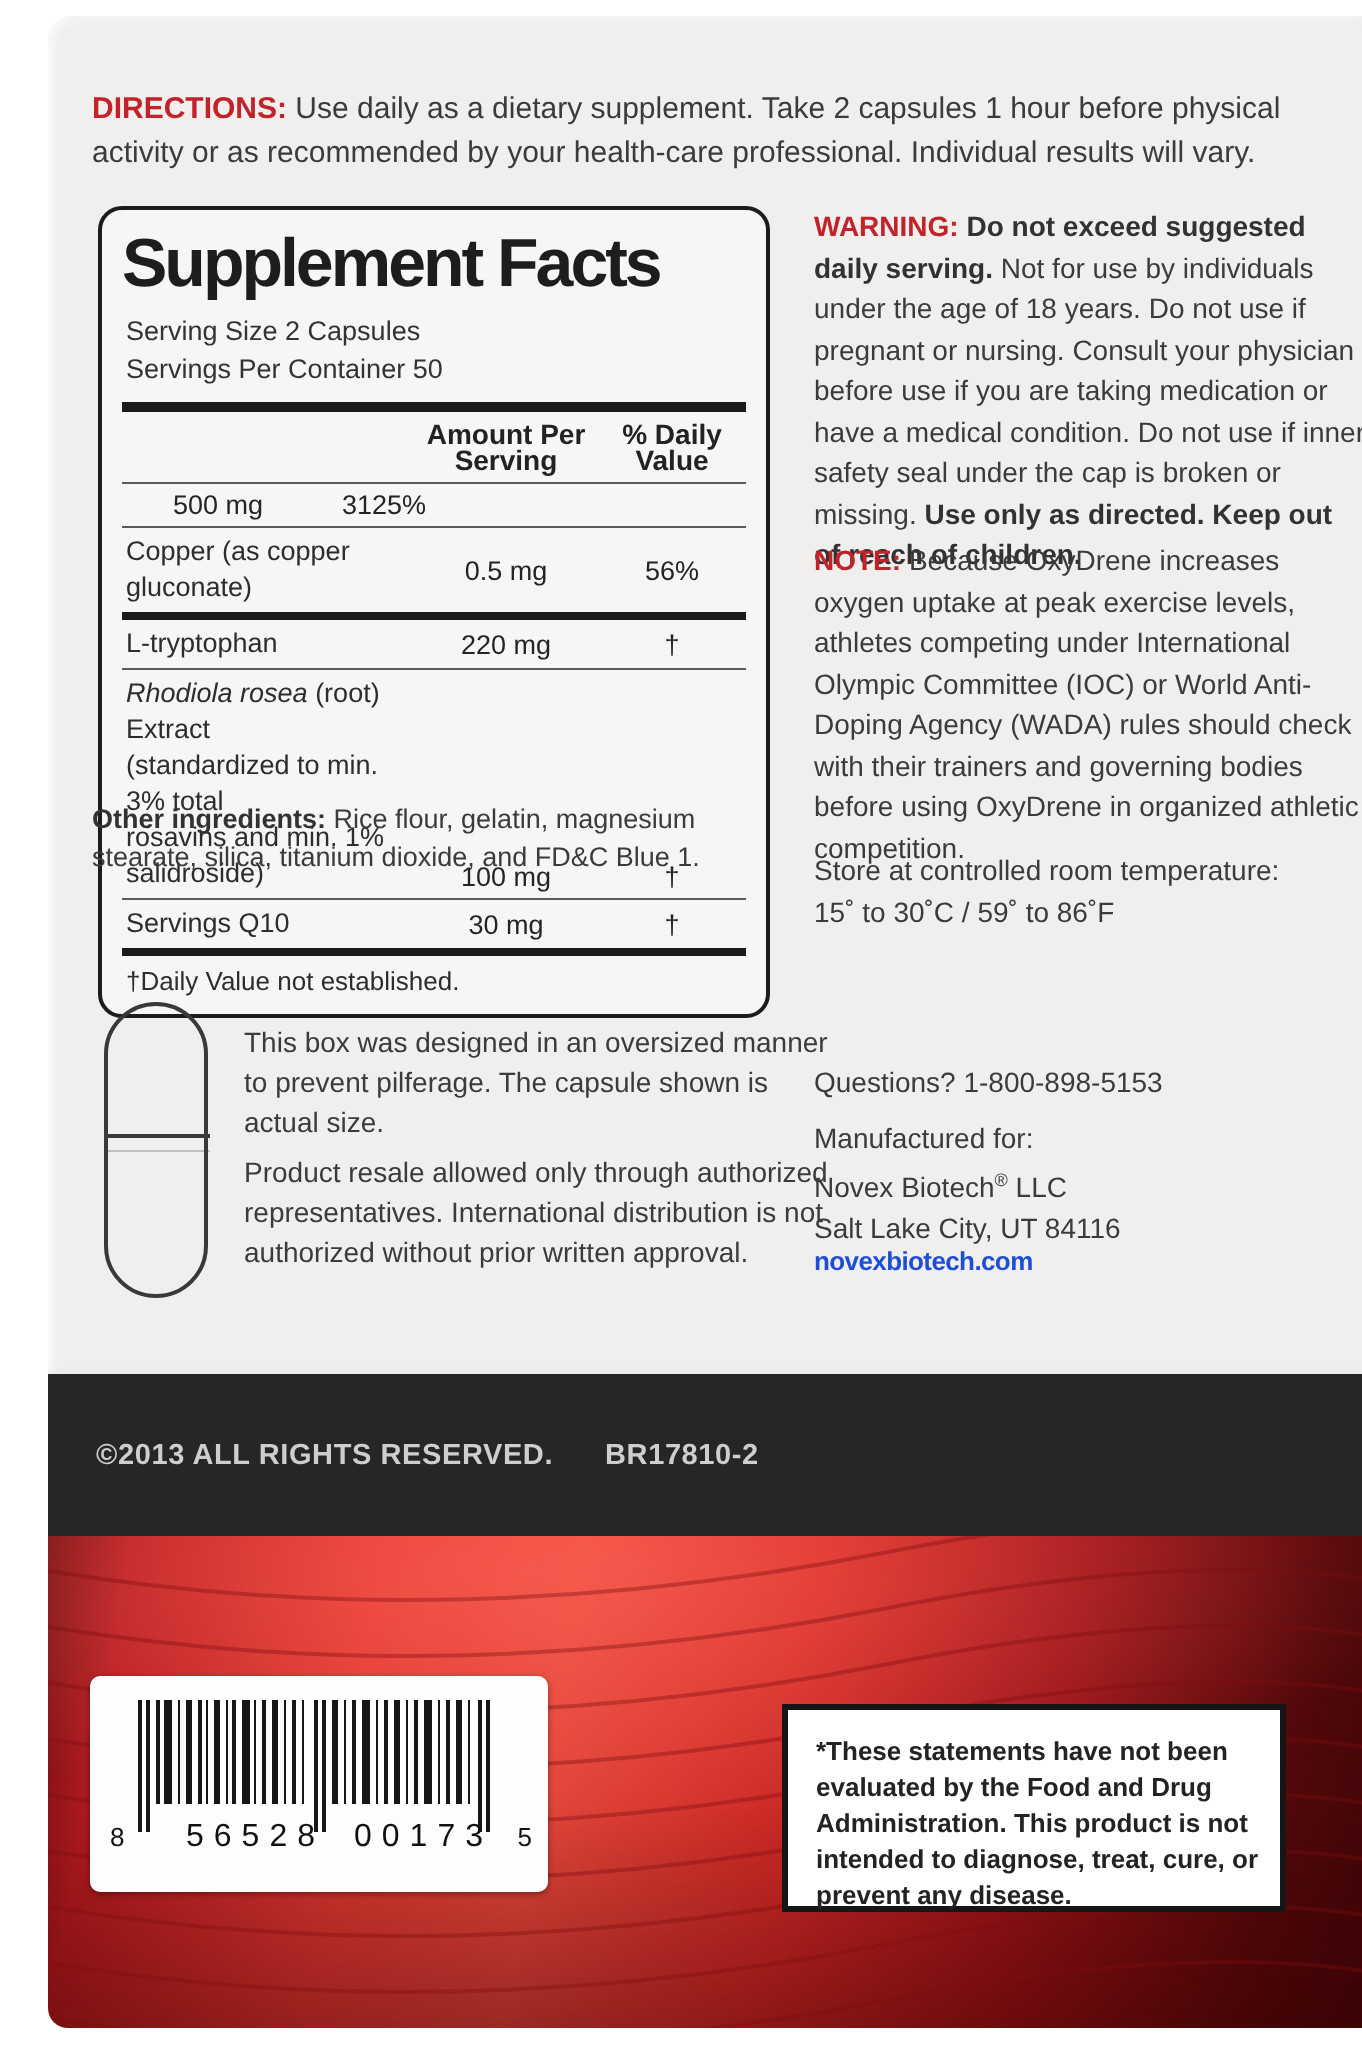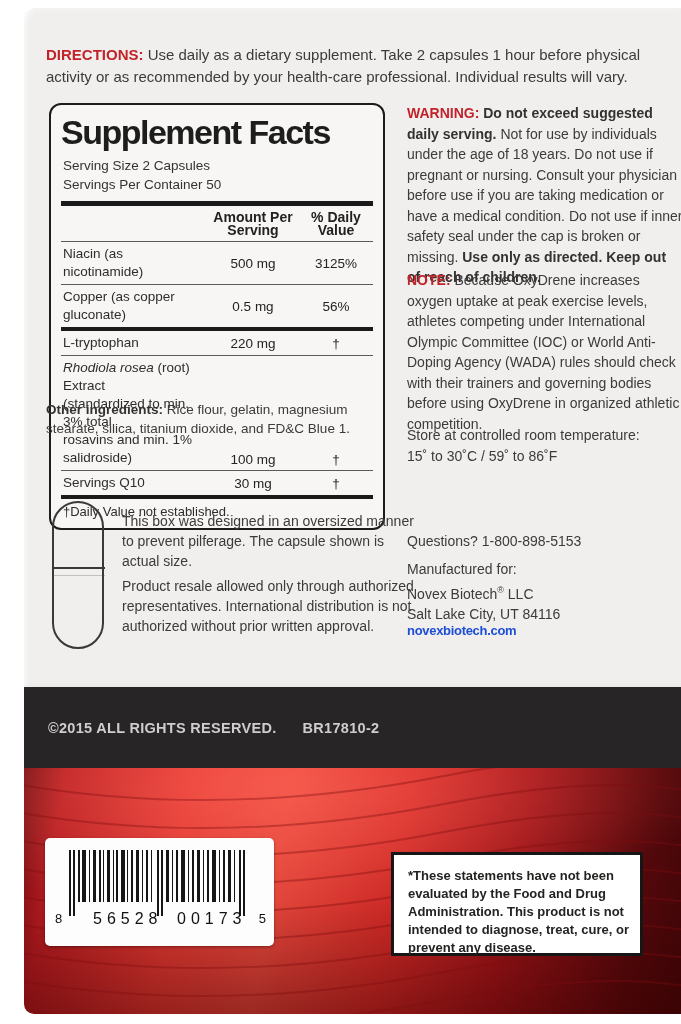--- a/index.html
+++ b/index.html
@@ -119,21 +119,20 @@
       <div class="sf-title">Supplement Facts</div>
       <div class="sf-serv">Serving Size 2 Capsules</div>
       <div class="sf-serv">Servings Per Container 50</div>
       <div class="bar bar5"></div>
       <div class="sf-head">
         <div class="spacer"></div>
         <div class="th col-amt">Amount Per Serving</div>
         <div class="th col-dv">% Daily Value</div>
       </div>
       <div class="sf-row">
-        <div class="nm">Niacin (as nicotinamide)</div>
         <div class="amt">500 mg</div>
         <div class="dv">3125%</div>
       </div>
       <div class="sf-row">
         <div class="nm">Copper (as copper gluconate)</div>
         <div class="amt">0.5 mg</div>
         <div class="dv">56%</div>
       </div>
       <div class="bar bar4"></div>
       <div class="sf-row" style="border-top:none;">
@@ -186,21 +185,21 @@
       <span>Manufactured for:</span><br>
       <span>Novex Biotech</span><sup>®</sup><span> LLC</span><br>
       <span>Salt Lake City, UT 84116</span>
     </div>
 
     <div class="rcol-block website">novexbiotech.com</div>
 
   </div>
 
   <div class="black-band">
-    <span class="txt">©2015 ALL RIGHTS RESERVED.</span>
+    <span class="txt">©2013 ALL RIGHTS RESERVED.</span>
     <span class="code">BR17810-2</span>
   </div>
 
   <div class="red-section">
     <svg class="waves" viewBox="0 0 667 246" preserveAspectRatio="none">
       <g fill="none" stroke="#7d0d11" stroke-opacity="0.38" stroke-width="2">
         <path d="M -40 10 Q 180 55 420 8 T 760 30"></path>
         <path d="M -40 38 Q 180 83 420 36 T 760 58"></path>
         <path d="M -40 66 Q 180 111 420 64 T 760 86"></path>
         <path d="M -40 94 Q 180 139 420 92 T 760 114"></path>

